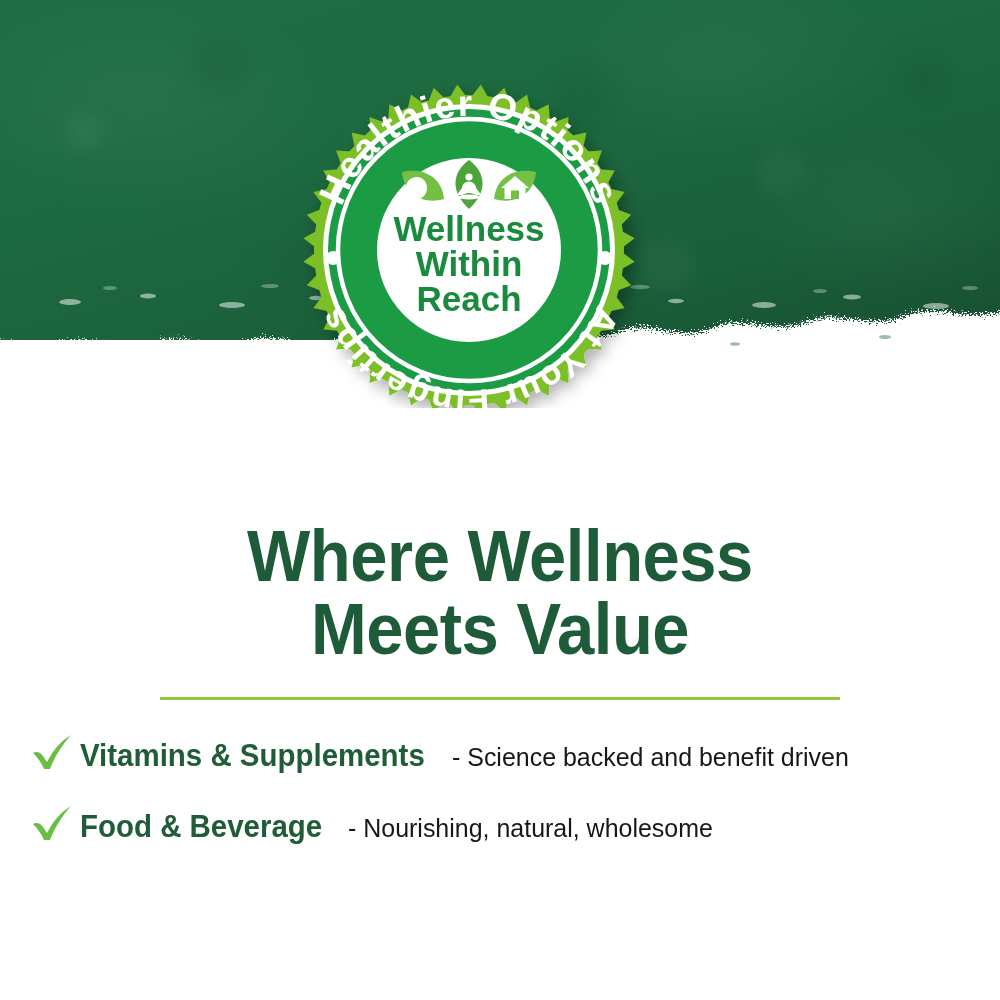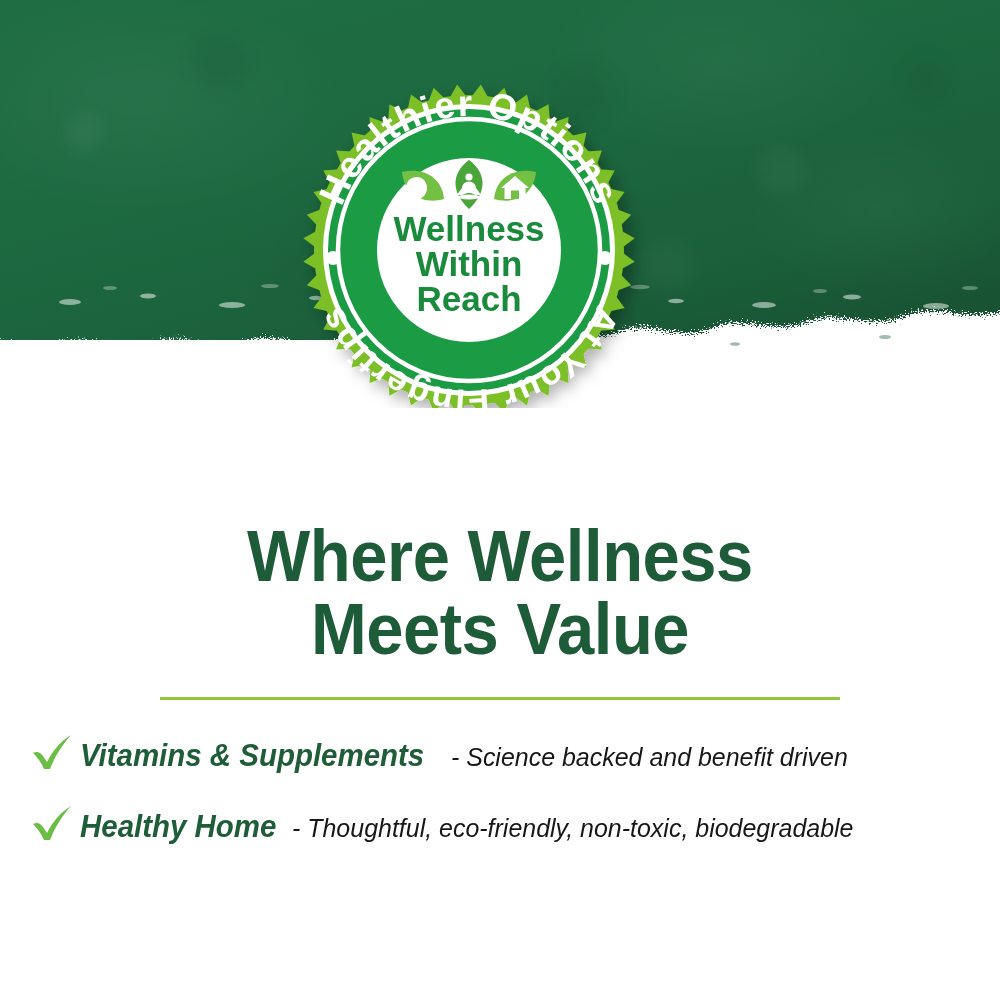--- a/index.html
+++ b/index.html
@@ -60,21 +60,21 @@
     margin-top:112px;
     transform:scaleX(.93);
   }
   #heading .line2 { display:block; }
 
   #divider {
     width:680px; height:3px; margin:30px auto 0;
     background:#93c53d;
   }
 
-  #bullets { margin:26px 0 0 0; padding:0 28px 0 30px; list-style:none;font-style:italic; }
+  #bullets { margin:26px 0 0 0; padding:0 28px 0 30px; list-style:none; }
   .bullet-row {
     display:flex; align-items:baseline;
     margin-bottom:23px;
     white-space:nowrap;
   }
   .check-icon {
     flex:0 0 auto; width:44px; height:40px;
     position:relative; top:6px;
     margin-right:6px;
   }
@@ -256,24 +256,24 @@
     <li class="bullet-row r1">
       <svg class="check-icon" viewBox="0 0 44 40">
         <path d="M3,21 C7,19 10,20 13,24 L17,30 C23,18 31,9 41,3
                  C32,13 25,24 20,37 L14,37 C11,30 7,25 3,21 Z" fill="#6bbe45"></path>
       </svg>
       <span class="bullet-label">Vitamins &amp; Supplements</span>
       <span class="bullet-desc">- Science backed and benefit driven</span>
     </li>
 
 
-
-    <li class="bullet-row r4">
+    <li class="bullet-row r3">
       <svg class="check-icon" viewBox="0 0 44 40">
         <path d="M3,21 C7,19 10,20 13,24 L17,30 C23,18 31,9 41,3
                  C32,13 25,24 20,37 L14,37 C11,30 7,25 3,21 Z" fill="#6bbe45"></path>
       </svg>
-      <span class="bullet-label">Healthy Home</span>
-      <span class="bullet-desc">- Thoughtful, eco-friendly, non-toxic, biodegradable</span>
+      <span class="bullet-label">Food &amp; Beverage</span>
+      <span class="bullet-desc">- Nourishing, natural, wholesome</span>
     </li>
+
 
   </ul>
 </div>
 
 </body></html>

